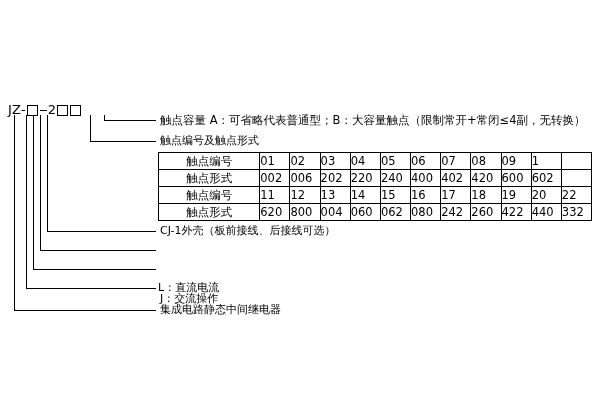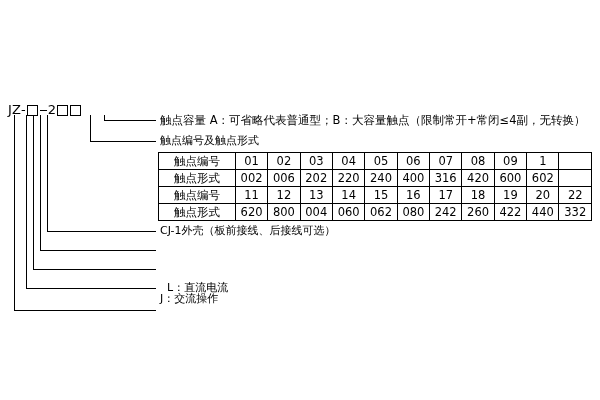--- a/index.html
+++ b/index.html
@@ -77,29 +77,28 @@
   
   #contact-table {
     position: absolute;
     left: 158px;
     top: 152px;
     border-collapse: collapse;
     font-size: 11.5px;
   }
   #contact-table td {
     border: 1px solid #000;
-    text-align: center;
     vertical-align: middle;
     height: 16px;
     padding: 0;
     white-space: nowrap;
   }
   #contact-table td.hdr {
     width: 74px;
-    padding: 0 3px;
+    padding: 0 18px;
     text-align: center;
   }
   #contact-table td.cell {
     width: 33px;
   }
   #contact-table td.empty {
     width: 33px;
   }
 </style>
 </head>
@@ -134,21 +133,22 @@
   <div class="vline" style="left:26px; top:115px; height:174px;"></div>
   <div class="hline" style="left:26px; top:288px; width:130px;"></div>
 
   <div class="vline" style="left:14px; top:115px; height:196px;"></div>
   <div class="hline" style="left:14px; top:310px; width:142px;"></div>
 
   <div class="label label-top" style="left:160px; top:113px;">触点容量   A：可省略代表普通型；B：大容量触点（限制常开+常闭≤4副，无转换）</div>
   <div class="label" style="left:160px; top:134px;">触点编号及触点形式</div>
   <div class="label" style="left:160px; top:224px;text-align:right;">CJ-1外壳（板前接线、后接线可选）</div>
   <div class="label" style="left:160px; top:262px;margin-top:30px;">J：交流操作</div>
-  <div class="label" style="left:167px; top:281px;">L：直流电流</div>
+  <div class="label" style="left:158px; top:281px;">L：直流电流</div>
+  <div class="label" style="left:160px; top:303px;">集成电路静态中间继电器</div>
 
   <table id="contact-table">
     <tbody>
       <tr>
         <td class="hdr">触点编号</td>
         <td class="cell">01</td>
         <td class="cell">02</td>
         <td class="cell">03</td>
         <td class="cell">04</td>
         <td class="cell">05</td>
@@ -160,21 +160,21 @@
         <td class="empty"></td>
       </tr>
       <tr>
         <td class="hdr">触点形式</td>
         <td class="cell">002</td>
         <td class="cell">006</td>
         <td class="cell">202</td>
         <td class="cell">220</td>
         <td class="cell">240</td>
         <td class="cell">400</td>
-        <td class="cell">316</td>
+        <td class="cell">402</td>
         <td class="cell">420</td>
         <td class="cell">600</td>
         <td class="cell">602</td>
         <td class="empty"></td>
       </tr>
       <tr>
         <td class="hdr">触点编号</td>
         <td class="cell">11</td>
         <td class="cell">12</td>
         <td class="cell">13</td>

